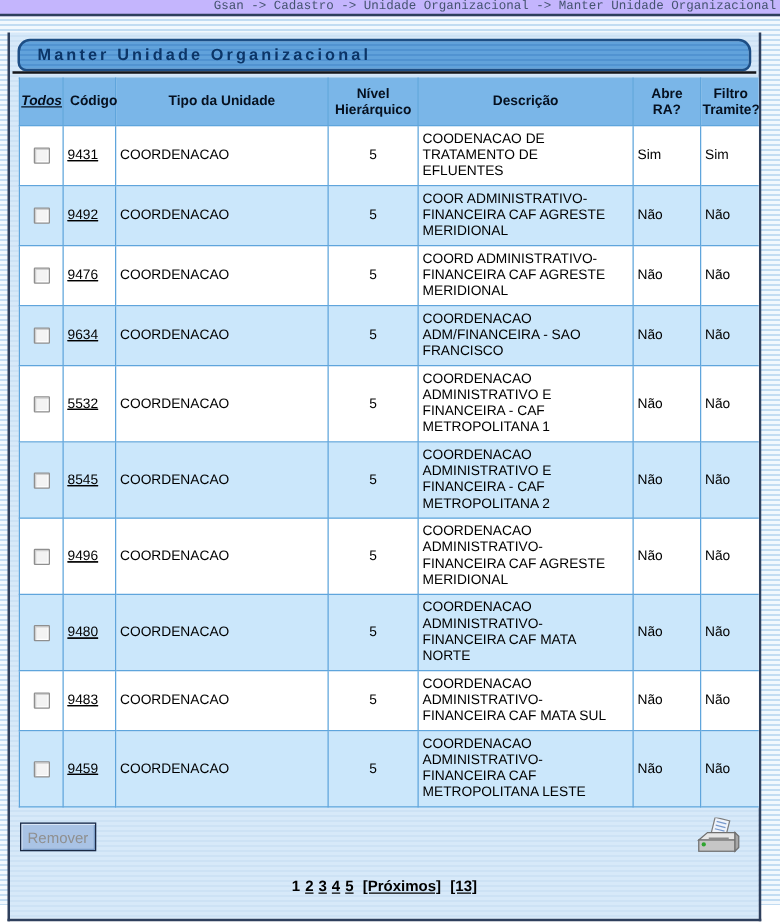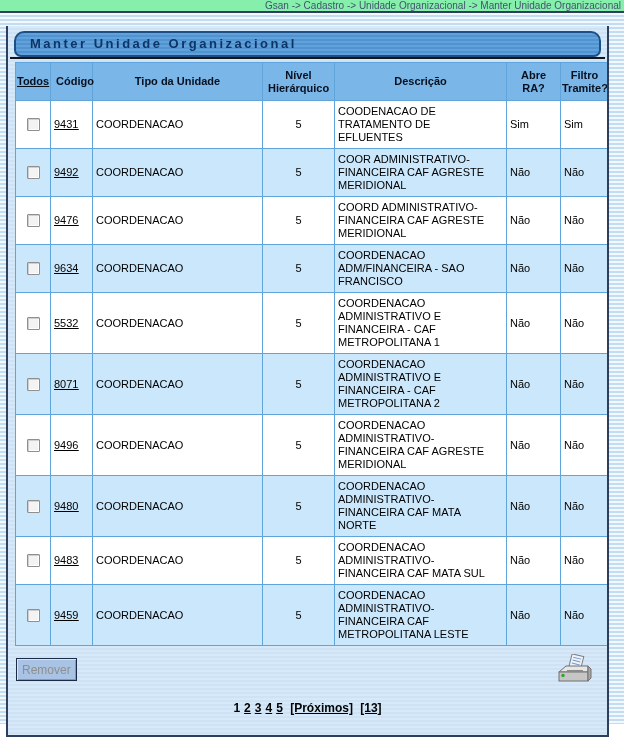--- a/index.html
+++ b/index.html
@@ -4,23 +4,23 @@
 <style>
   * { margin:0; padding:0; box-sizing:border-box; }
   body { background:#ffffff; font-family:"Liberation Sans", sans-serif; }
   .page { position:relative; width:624px; height:739px; background:#ffffff; overflow:hidden; }
 
   
   .page-bg { position:absolute; left:0; top:13px; width:624px; height:711px;
     background:repeating-linear-gradient(to bottom, #f2f8fd 0 2px, #c2dcf2 2px 4px); }
 
   
-  .top-bar { position:absolute; left:0; top:0; width:624px; height:13px; background:#86efac;
+  .top-bar { position:absolute; left:0; top:0; width:624px; height:13px; background:#c4b5fd;
     border-bottom:2px solid #2e3f5c; font-size:10px; line-height:11px; color:#44536f;
-    text-align:right; padding-right:3px; }
+    text-align:right; padding-right:3px;font-family:Liberation Mono, monospace; }
 
   
   .panel { position:absolute; left:6px; top:26px; width:603px; height:711px;
     border-left:2px solid #2e3f5c; border-right:2px solid #2e3f5c; border-bottom:2px solid #2e3f5c;
     background:repeating-linear-gradient(to bottom, #d7e9f9 0 2px, #cde2f5 2px 4px); overflow:hidden; }
 
   .title-bar { margin:5px 6px 0 6px; height:26px; line-height:22px;
     background:repeating-linear-gradient(to bottom, #61a2db 0 2px, #5193d1 2px 4px);
     border:2px solid #1d4e85; border-radius:10px 10px 7px 7px;
     padding-left:14px; font-size:13px; font-weight:bold; letter-spacing:2.5px; color:#0c3567; }
@@ -81,21 +81,21 @@
         <col style="width:35px">
           <col style="width:42px">
           <col style="width:170px">
         <col style="width:72px">
           <col style="width:172px">
           <col style="width:54px">
           <col style="width:48px">
       </colgroup>
       <thead>
         <tr>
-          <th style="padding:12px 1px;"><a class="todos-link">Todos</a></th>
+          <th style="padding:12px 1px;font-style:italic;"><a class="todos-link">Todos</a></th>
           <th>Código</th>
           <th>Tipo da Unidade</th>
           <th>Nível Hierárquico</th>
           <th>Descrição</th>
           <th style="padding:2px 6px;">Abre RA?</th>
           <th style="padding:2px 1px;">Filtro Tramite?</th>
         </tr>
       </thead>
       <tbody>
         <tr>
@@ -161,21 +161,21 @@
 ADMINISTRATIVO E
 FINANCEIRA - CAF
 METROPOLITANA 1</td>
           <td>Não</td>
           <td>Não</td>
         </tr>
         <tr class="alt">
           <td class="c-check">
               <div class="checkbox"></div>
             </td>
-          <td class="c-codigo"><a class="codigo-link">8071</a></td>
+          <td class="c-codigo"><a class="codigo-link">8545</a></td>
           <td>COORDENACAO</td>
           <td class="c-nivel">5</td>
           <td class="c-desc">COORDENACAO
 ADMINISTRATIVO E
 FINANCEIRA - CAF
 METROPOLITANA 2</td>
           <td>Não</td>
           <td>Não</td>
         </tr>
         <tr>

